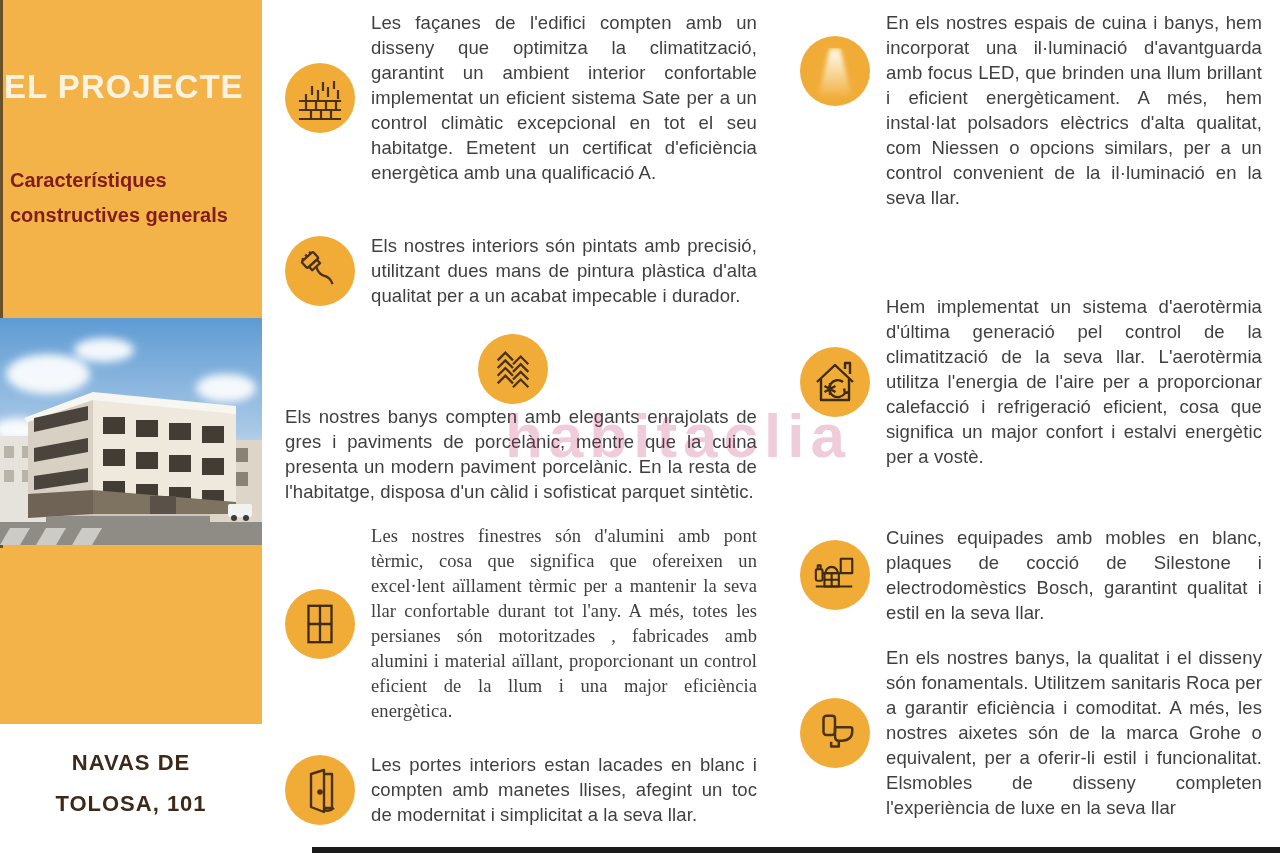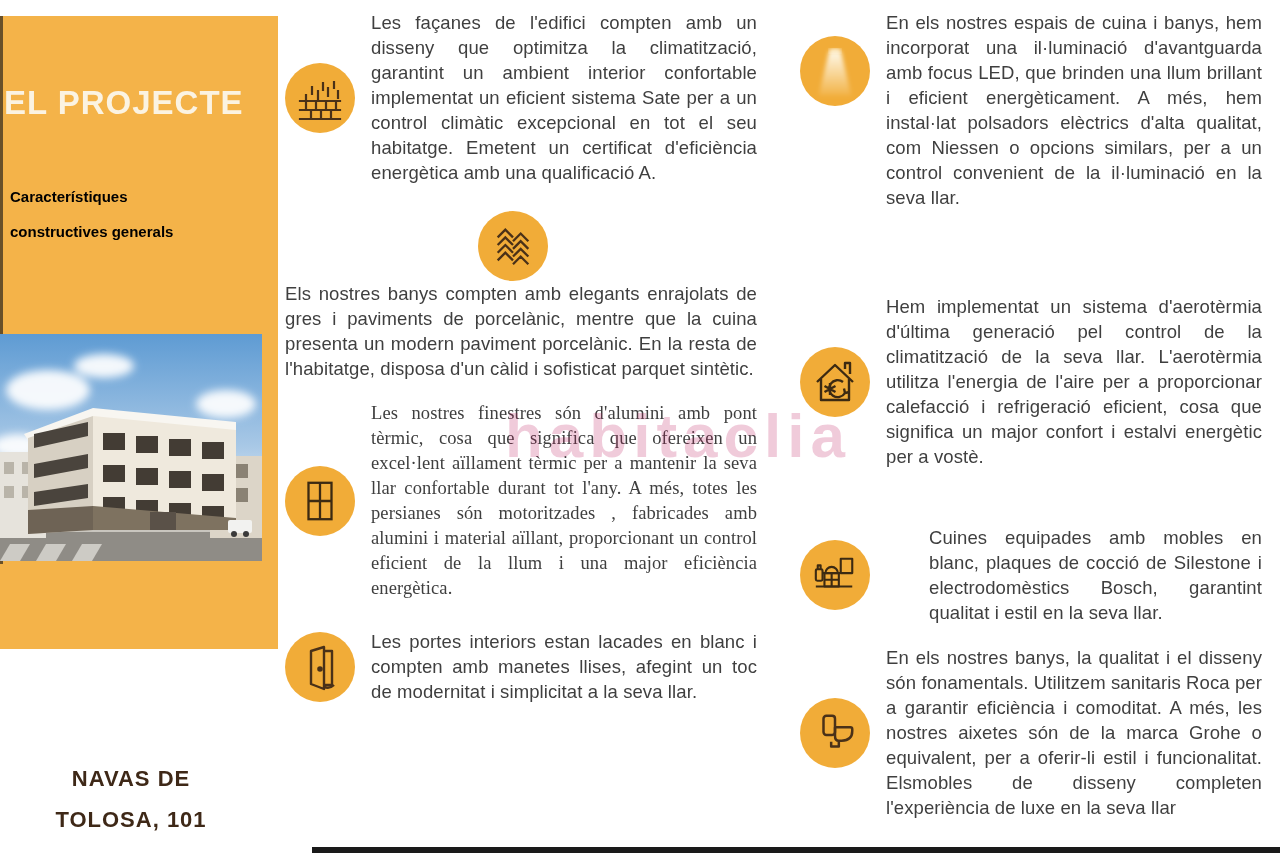--- a/index.html
+++ b/index.html
@@ -1,29 +1,29 @@
 <!DOCTYPE html>
 <html><head>
 <meta charset="utf-8">
 <style>
   html,body{margin:0;padding:0;}
   body{
     width:1280px;height:853px;position:relative;background:#ffffff;
     font-family:"Liberation Sans","DejaVu Sans",sans-serif;overflow:hidden;
   }
   
-  .sidebar{position:absolute;left:0;top:16px;width:262px;height:633px;background:#F4B349;padding-left:16px;}
+  .sidebar{position:absolute;left:0;top:0;width:262px;height:724px;background:#F4B349;}
   .left-edge{position:absolute;left:0;top:0;width:3px;height:548px;background:#3B2F1D;opacity:.75;}
   .sb-title{
     position:absolute;left:4px;top:68px;width:258px;
     font-size:33px;font-weight:600;letter-spacing:1px;color:#FBF3E2;white-space:nowrap;
   }
   .sb-subtitle{
     position:absolute;left:10px;top:163px;width:218px;
-    font-size:15px;font-weight:700;line-height:35px;color:#000000;
+    font-size:20px;font-weight:700;line-height:35px;color:#7f1d1d;
   }
   .photo{position:absolute;left:0;top:318px;width:262px;height:227px;overflow:hidden;}
   .sb-address{
     position:absolute;left:0;top:742px;width:262px;padding:0 20px;box-sizing:border-box;
     text-align:center;font-size:22px;font-weight:700;line-height:41px;
     letter-spacing:1px;color:#3E2817;
   }
   
   .col{position:absolute;top:0;}
   .col-mid{left:285px;width:472px;}
@@ -41,21 +41,21 @@
   
   .m1{margin-top:10px;}
   .m2{margin-top:48px;}
   .m3{margin-top:26px;flex-direction:column;}
   .m4{margin-top:20px;font-family:Liberation Serif, serif;}
   .m5{margin-top:28px;}
   
   .r1{margin-top:10px;align-items:flex-start;}
   .r1 .circle{margin-top:26px;}
   .r2{margin-top:84px;}
-  .r3{margin-top:56px;gap:43px;}
+  .r3{margin-top:56px;}
   .r4{margin-top:20px;}
   
   .bottom-bar{position:absolute;left:312px;right:0;bottom:0;height:6px;background:#1A1A1A;}
   .watermark{
     position:absolute;left:505px;top:400px;z-index:5;pointer-events:none;
     font-size:62px;font-weight:700;letter-spacing:6px;color:#be185d;opacity:.22;
   }
 </style>
 </head>
 <body>
@@ -144,20 +144,33 @@
       <svg viewBox="0 0 48 48" width="48" height="48" fill="none" stroke="#4A3118" stroke-width="2.2" stroke-linecap="square">
         <path d="M4 27 H44 M4 36 H44 M4 45 H44"></path>
         <path d="M10 27 V36 M20 27 V36 M30 27 V36 M40 27 V36"></path>
         <path d="M15 36 V45 M25 36 V45 M35 36 V45"></path>
         <path d="M10 21 V27 M16 13 V20 M22 17 V27 M27 9 V16 M32 14 V22 M38 8 V14 M42 17 V24"></path>
       </svg>
     </span>
     <p class="ptext">Les façanes de l'edifici compten amb un disseny que optimitza la climatització, garantint un ambient interior confortable implementat un eficient sistema Sate per a un control climàtic excepcional en tot el seu habitatge. Emetent un certificat d'eficiència energètica amb una qualificació A.</p>
   </div>
 
+  <div class="row m2">
+    <span class="circle">
+      <svg viewBox="0 0 48 48" width="46" height="46" fill="none" stroke="#4A3118" stroke-width="2.4" stroke-linejoin="round">
+        <g transform="rotate(-42 24 24)">
+          <rect x="16" y="4" width="16" height="9" rx="1.5"></rect>
+          <rect x="18.5" y="13" width="11" height="5"></rect>
+          <path d="M24 18 q-3.5 8 0 13 q3.5 5 0.5 12"></path>
+          <path d="M19 4 V1.5 M24 4 V1 M29 4 V1.5"></path>
+        </g>
+      </svg>
+    </span>
+    <p class="ptext">Els nostres interiors són pintats amb precisió, utilitzant dues mans de pintura plàstica d'alta qualitat per a un acabat impecable i durador.</p>
+  </div>
 
   <div class="row m3">
     <span class="circle">
       <svg viewBox="0 0 48 48" width="46" height="46" fill="none" stroke="#4A3118" stroke-width="2.4" stroke-linejoin="miter">
         <path d="M8 15 L16 7 L24 15 M8 23 L16 15 L24 23 M8 31 L16 23 L24 31 M8 39 L16 31 L24 39"></path>
         <path d="M24 19 L32 11 L40 19 M24 27 L32 19 L40 27 M24 35 L32 27 L40 35 M24 43 L32 35 L40 43"></path>
       </svg>
     </span>
     <p class="ptext">Els nostres banys compten amb elegants enrajolats de gres i paviments de porcelànic, mentre que la cuina presenta un modern paviment porcelànic. En la resta de l'habitatge, disposa d'un càlid i sofisticat parquet sintètic.</p>
   </div>

